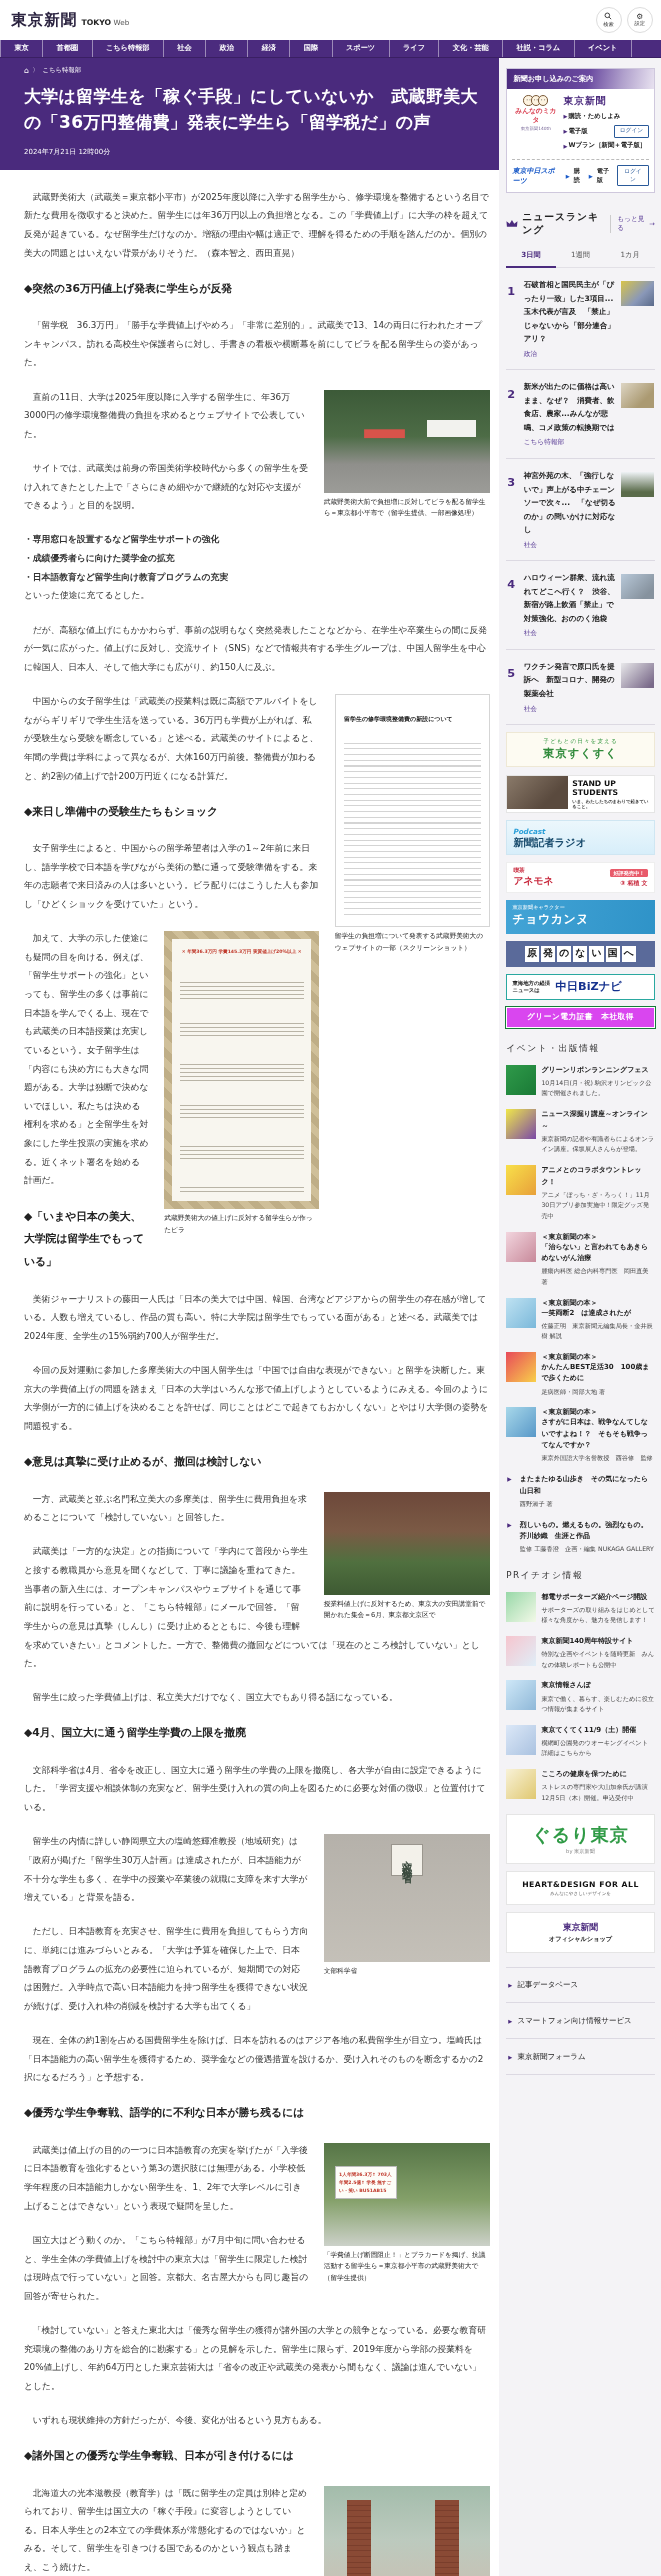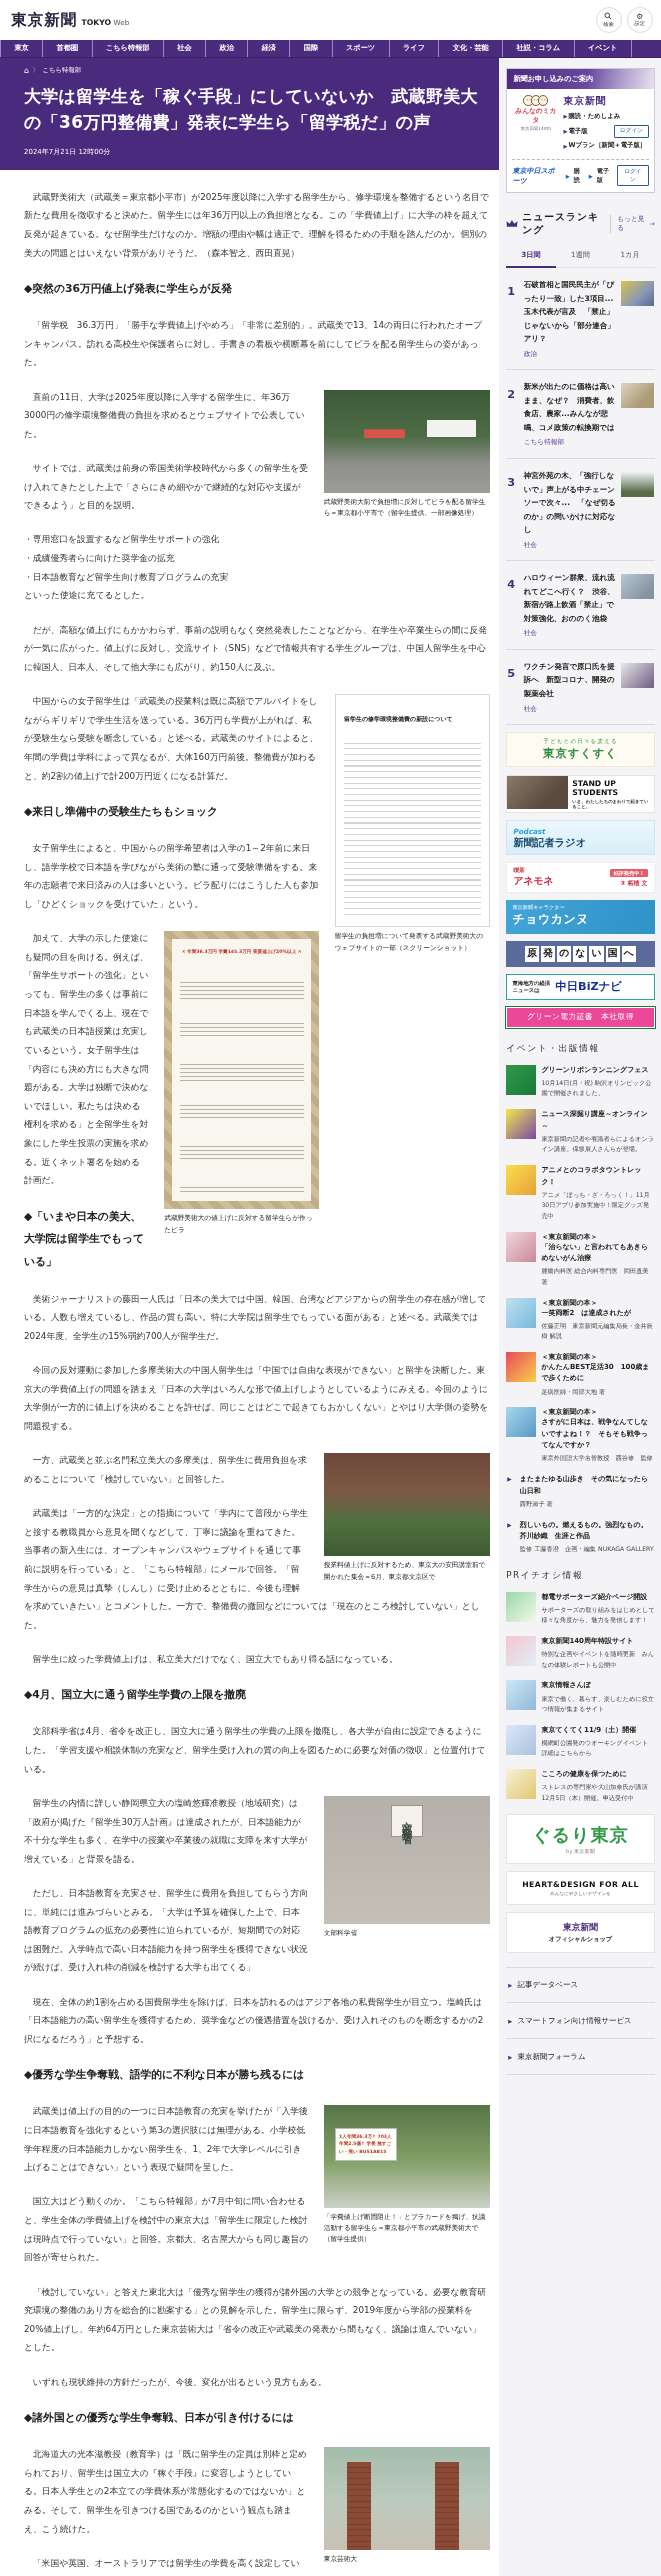--- a/index.html
+++ b/index.html
@@ -30,21 +30,21 @@
   
   .hero { background:#4a2a7d; color:#fff; padding:8.2px 15.5px 13.4px 24px; }
   .crumb { font-size:6.4px; display:flex; align-items:center; gap:3.6px; margin-bottom:8.2px; }
   .crumb .home { font-size:7.7px; }
   .hero h1 { font-size:17px; line-height:1.55; font-weight:bold; letter-spacing:0.3px; }
   .hero .date { margin-top:11.3px; font-size:7px; }
 
   
   article { padding:17.5px 9.3px 5.2px 24px; font-size:8.8px; line-height:2.12; color:#333; overflow:hidden; }
   article p { margin:0 0 15.5px; }
-  article p.tight { margin:0; font-weight:normal; }
+  article p.tight { margin:0; font-weight:bold; }
   article p.flush { margin:0 0 15.5px; }
   article h2 { font-size:10.8px; margin:7.2px 0 15.5px; color:#222; }
   .fig { float:right; width:166px; margin:2.1px 0 7.2px 15.5px; font-weight:normal; }
   .fig.portrait { width:155px; }
   .fig-img { width:100%; position:relative; overflow:hidden; background:#ccc; }
   .fig-cap { font-size:6.7px; line-height:1.7; color:#222; margin-top:4.1px; }
   .k-protest .fig-img { height:103px; background:linear-gradient(180deg,#3c5a38 0%,#4d6c46 45%,#8f8f8b 72%,#9c9c98 100%); }
   .k-protest .fig-img::after { content:""; position:absolute; top:30px; right:13.4px; width:49px; height:17.5px; background:#f2f2ee; box-shadow:-67px 5.2px 0 -4.1px #d8534a; }
   .k-screenshot .fig-img { height:233px; background:#fff; border:0.5px solid #d5d5d5; }
   .k-screenshot .fig-inner { padding:17.5px 8.2px 0; font-size:6px; font-weight:bold; color:#222; }
@@ -115,21 +115,21 @@
   .b-anemone .badge { background:#e85a6a; color:#fff; font-size:5.2px; padding:1px 3.1px; border-radius:1.5px; font-weight:bold; }
   .b-anemone .au { font-size:6px; color:#c8283c; margin-top:2.1px; font-weight:bold; }
   .b-chokannu { background:linear-gradient(100deg,#43a4d6,#2f93c8); padding:4.1px 6.2px 5.2px; color:#fff; }
   .b-chokannu .s { font-size:5.2px; }
   .b-chokannu .m { font-size:12px; font-weight:bold; letter-spacing:0.5px; }
   .b-genpatsu { background:#5a6a9a; padding:5.2px 4.1px; text-align:center; }
   .b-genpatsu span { display:inline-block; background:#fff; color:#111; font-size:9.8px; font-weight:bold; padding:1.5px 2.1px; margin:0 1px; }
   .b-biznavi { background:#fff; border:1px solid #2aa8a0; padding:4.1px 5.2px; display:flex; align-items:center; gap:4.1px; }
   .b-biznavi .s { font-size:5.4px; font-weight:bold; color:#222; width:39px; }
   .b-biznavi .m { font-size:11.3px; font-weight:bold; color:#17338f; }
-  .b-green { background:#ec4899; border:1.5px double #fff; outline:0.5px solid #157a38; color:#fff; text-align:center; font-size:7.7px; font-weight:normal; padding:4.6px 2.1px; letter-spacing:0.5px; }
+  .b-green { background:#d946ef; border:1.5px double #fff; outline:0.5px solid #157a38; color:#fff; text-align:center; font-size:7.7px; font-weight:bold; padding:4.6px 2.1px; letter-spacing:0.5px; }
   .sd-h { font-size:8.8px; color:#333; letter-spacing:1.5px; margin:15.5px 0 9.3px; }
   .ev-item { display:flex; gap:5.2px; margin:0 0 10.3px; cursor:pointer; }
   .ev-thumb { width:30px; height:30px; flex:none; }
   .e1 { background:linear-gradient(135deg,#2f9a4a,#1a7a36); } .e2 { background:linear-gradient(135deg,#f0e84a,#7a48a8); }
   .e3 { background:linear-gradient(135deg,#f8e04a,#e8a03a); } .e4 { background:linear-gradient(135deg,#f2d5de,#c8899a); }
   .e5 { background:linear-gradient(135deg,#bfe2f2,#7ab8da); } .e6 { background:linear-gradient(135deg,#e84a5a,#f8d04a); }
   .e7 { background:linear-gradient(135deg,#a8d8ea,#5898c8); } .e8 { background:linear-gradient(135deg,#98d8a8,#f3f9e8); }
   .e9 { background:linear-gradient(135deg,#f6c5ce,#e0eef8); } .e10 { background:linear-gradient(135deg,#cfe8f8,#8fb8d8); }
   .e11 { background:linear-gradient(135deg,#dce8f8,#aac2e0); } .e12 { background:linear-gradient(135deg,#f8f2d8,#e0c870); }
   .ev-item.arrow::before { content:"▶"; color:#4b2b7e; font-size:5.7px; margin:2.1px 3.1px 0 1px; }
@@ -230,20 +230,21 @@
           <figure class="fig k-flyer portrait">
     <div class="fig-img">
       <div class="fig-inner">✕ 年間36.3万円 学費145.3万円 実質値上げ20%以上 ✕</div>
     </div>
     <figcaption class="fig-cap">武蔵野美術大の値上げに反対する留学生らが作ったビラ</figcaption>
   </figure>
           <p>　加えて、大学の示した使途にも疑問の目を向ける。例えば、「留学生サポートの強化」といっても、留学生の多くは事前に日本語を学んでくる上、現在でも武蔵美の日本語授業は充実しているという。女子留学生は「内容にも決め方にも大きな問題がある。大学は独断で決めないでほしい。私たちは決める権利を求める」と全留学生を対象にした学生投票の実施を求める。近くネット署名を始める計画だ。</p>
           <h2>◆「いまや日本の美大、大学院は留学生でもっている」</h2>
           <p>　美術ジャーナリストの藤田一人氏は「日本の美大では中国、韓国、台湾などアジアからの留学生の存在感が増している。人数も増えているし、作品の質も高い。特に大学院は留学生でもっている面がある」と述べる。武蔵美では2024年度、全学生の15%弱約700人が留学生だ。</p>
           <p>　今回の反対運動に参加した多摩美術大の中国人留学生は「中国では自由な表現ができない」と留学を決断した。東京大の学費値上げの問題を踏まえ「日本の大学はいろんな形で値上げしようとしているようにみえる。今回のように大学側が一方的に値上げを決めることを許せば、同じことはどこで起きてもおかしくない」とやはり大学側の姿勢を問題視する。</p>
+          <h2>◆意見は真摯に受け止めるが、撤回は検討しない</h2>
           <figure class="fig k-rally">
     <div class="fig-img">
       
     </div>
     <figcaption class="fig-cap">授業料値上げに反対するため、東京大の安田講堂前で開かれた集会＝6月、東京都文京区で</figcaption>
   </figure>
           <p>　一方、武蔵美と並ぶ名門私立美大の多摩美は、留学生に費用負担を求めることについて「検討していない」と回答した。</p>
           <p>　武蔵美は「一方的な決定」との指摘について「学内にて普段から学生と接する教職員から意見を聞くなどして、丁寧に議論を重ねてきた。当事者の新入生には、オープンキャンパスやウェブサイトを通じて事前に説明を行っている」と、「こちら特報部」にメールで回答。「留学生からの意見は真摯（しんし）に受け止めるとともに、今後も理解を求めていきたい」とコメントした。一方で、整備費の撤回などについては「現在のところ検討していない」とした。</p>
           <p>　留学生に絞った学費値上げは、私立美大だけでなく、国立大でもあり得る話になっている。</p>
           <h2>◆4月、国立大に通う留学生学費の上限を撤廃</h2>

